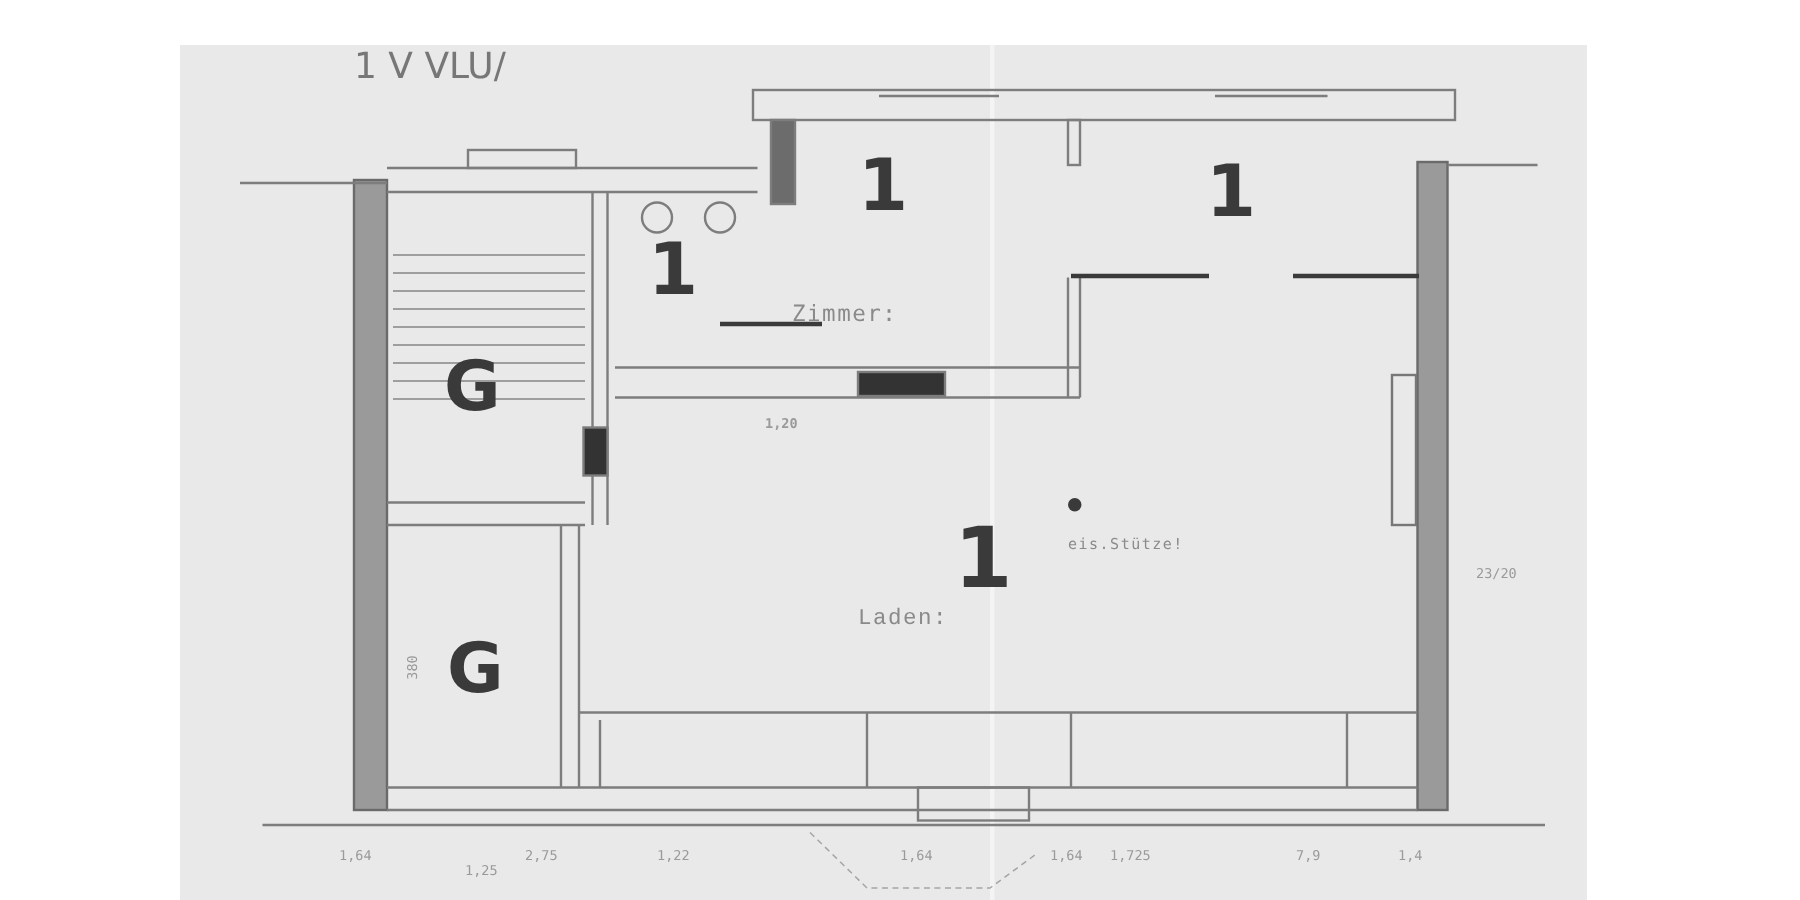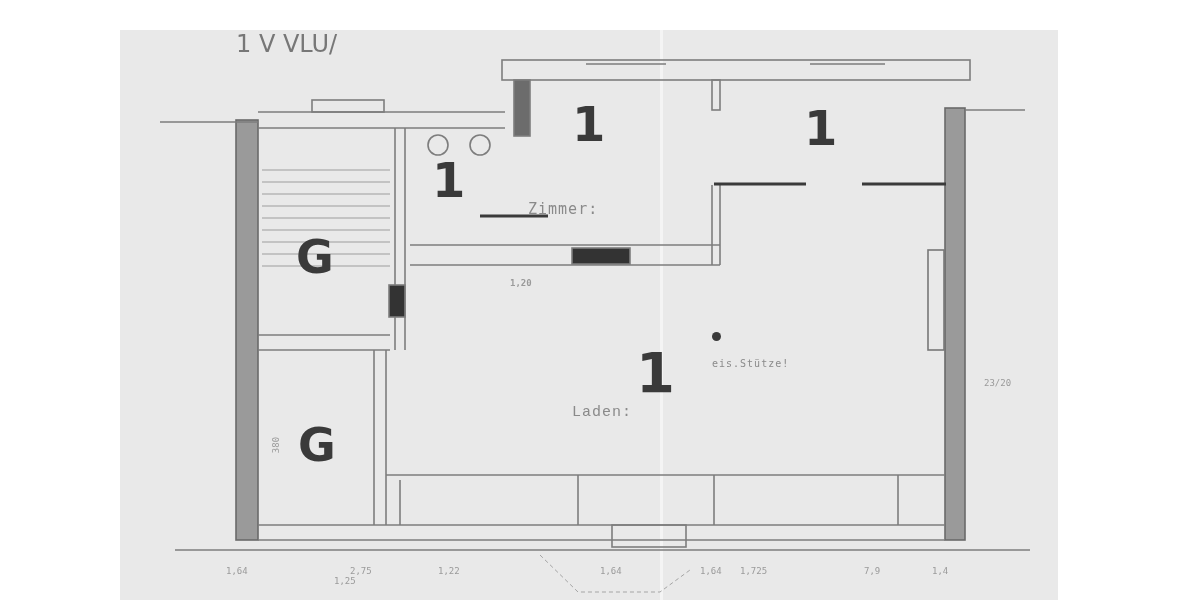--- a/index.html
+++ b/index.html
@@ -100,21 +100,21 @@
 <div class="hand" style="left:572px;top:96px;font-size:48px;">1</div>
 <div class="hand" style="left:804px;top:100px;font-size:48px;">1</div>
 <div class="hand" style="left:432px;top:152px;font-size:48px;">1</div>
 <div class="hand" style="left:636px;top:340px;font-size:56px;">1</div>
 <div class="hand" style="left:712px;top:332px;width:9px;height:9px;border-radius:50%;background:#3a3a3a;"></div>
 <div class="hand" style="left:296px;top:230px;font-size:46px;">G</div>
 <div class="hand" style="left:298px;top:418px;font-size:46px;">G</div>
 <div class="hand" style="left:236px;top:30px;font-size:24px;font-weight:normal;color:#777;">1 V VLU/</div>
 
 <div class="dim" style="left:226px;top:566px;">1,64</div>
-<div class="dim" style="left:310px;top:576px;margin-left:24px;">1,25</div>
+<div class="dim" style="left:310px;top:576px;">1,25</div>
 <div class="dim" style="left:350px;top:566px;text-align:right;">2,75</div>
 <div class="dim" style="left:438px;top:566px;">1,22</div>
 <div class="dim" style="left:600px;top:566px;">1,64</div>
 <div class="dim" style="left:700px;top:566px;">1,64</div>
 <div class="dim" style="left:740px;top:566px;">1,725</div>
 <div class="dim" style="left:864px;top:566px;text-align:right;">7,9</div>
 <div class="dim" style="left:920px;top:566px;margin-left:12px;">1,4</div>
 <div class="dim" style="left:984px;top:350px;margin-top:28px;">23/20</div>
 <div class="dim" style="left:268px;top:440px;transform:rotate(-90deg);">380</div>
 <div class="dim" style="left:510px;top:278px;font-weight:bold;">1,20</div>

